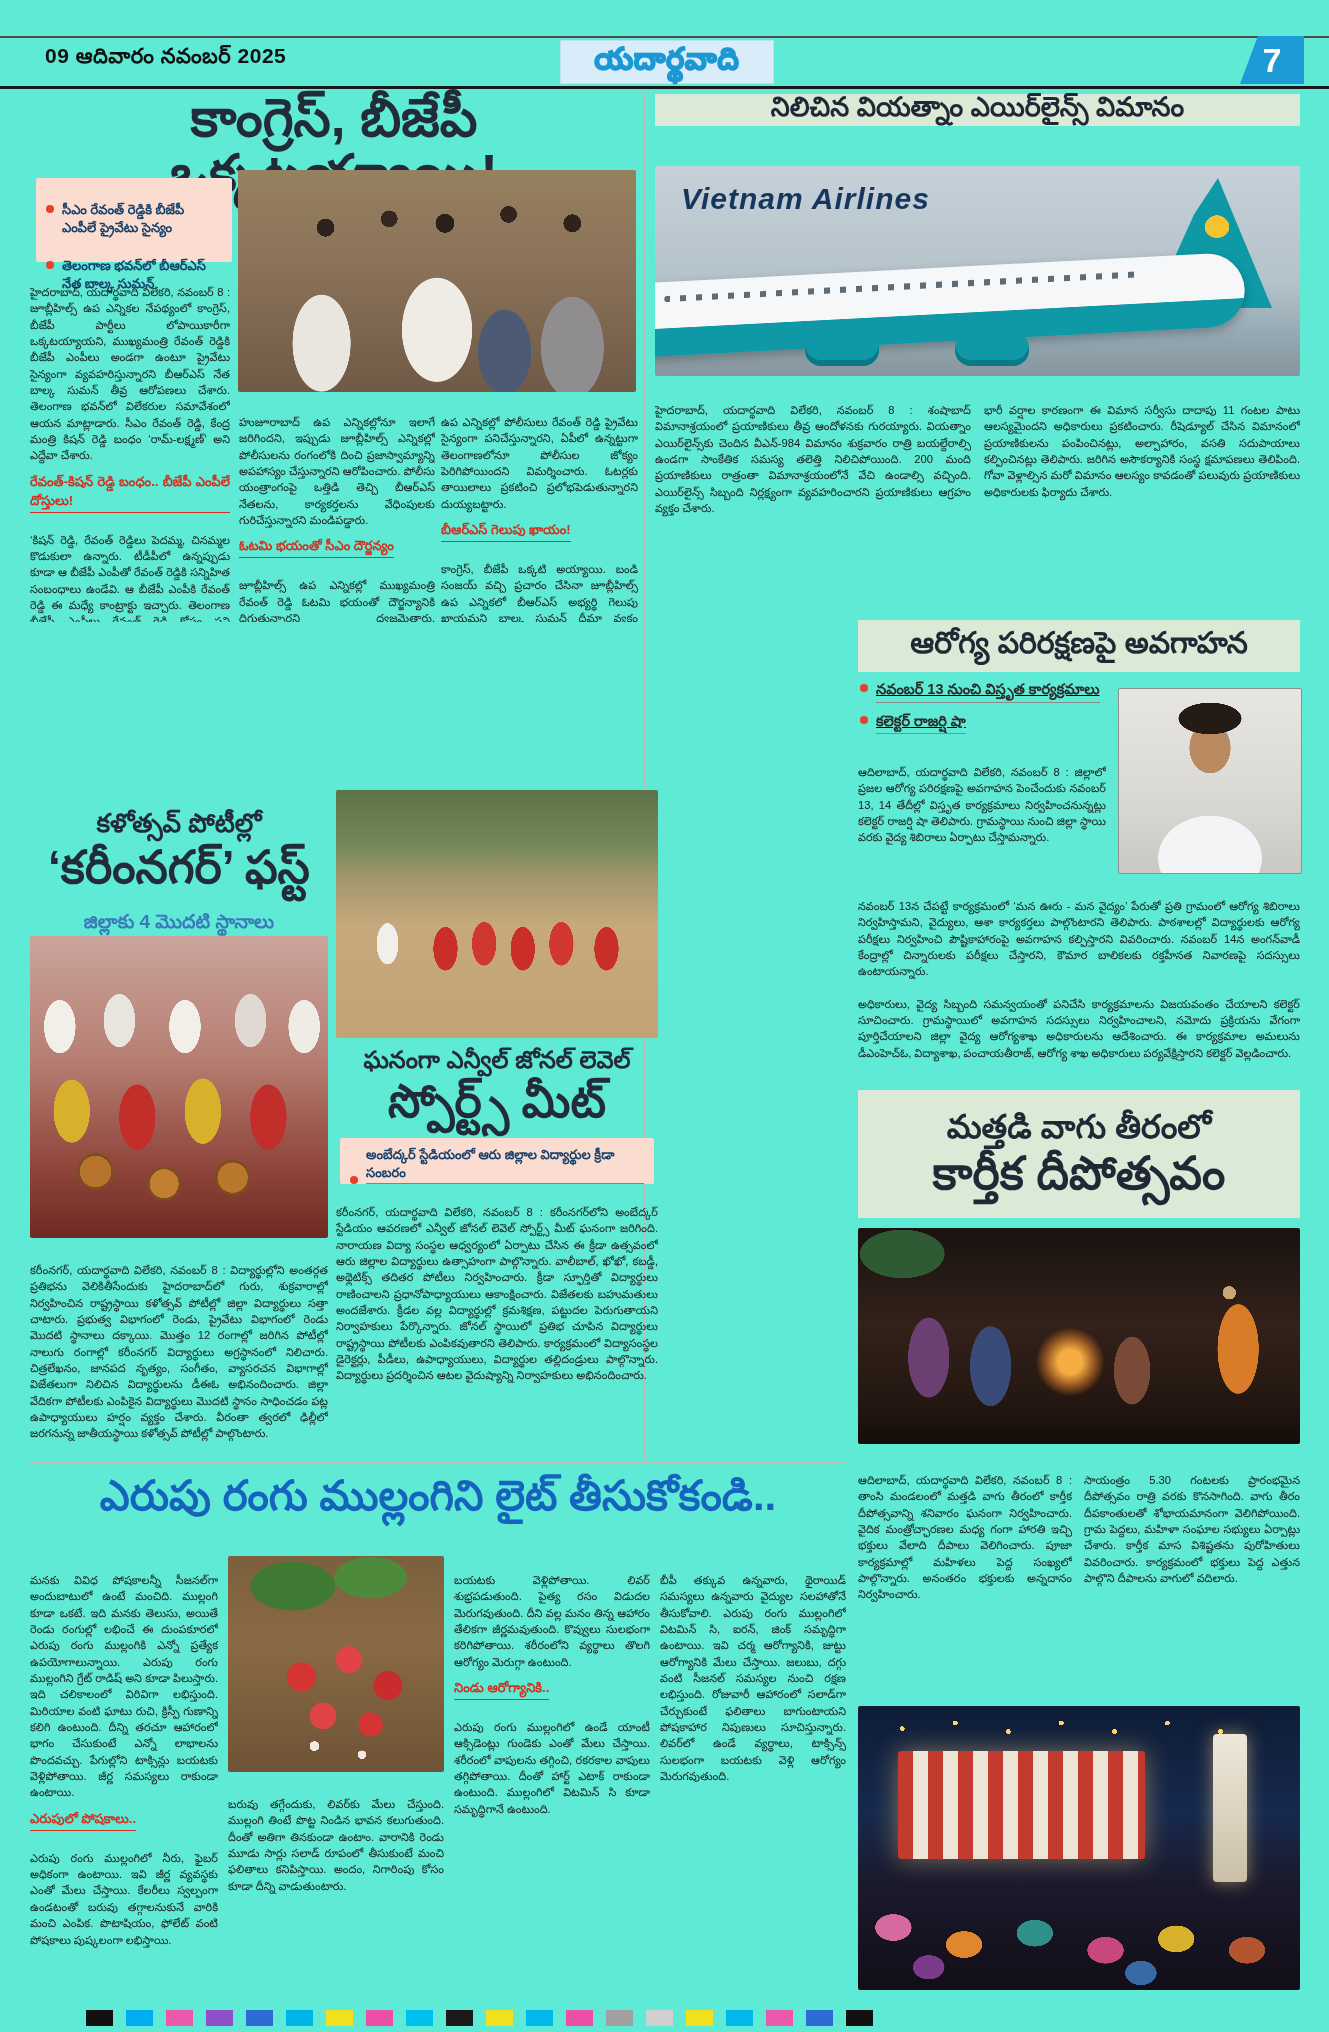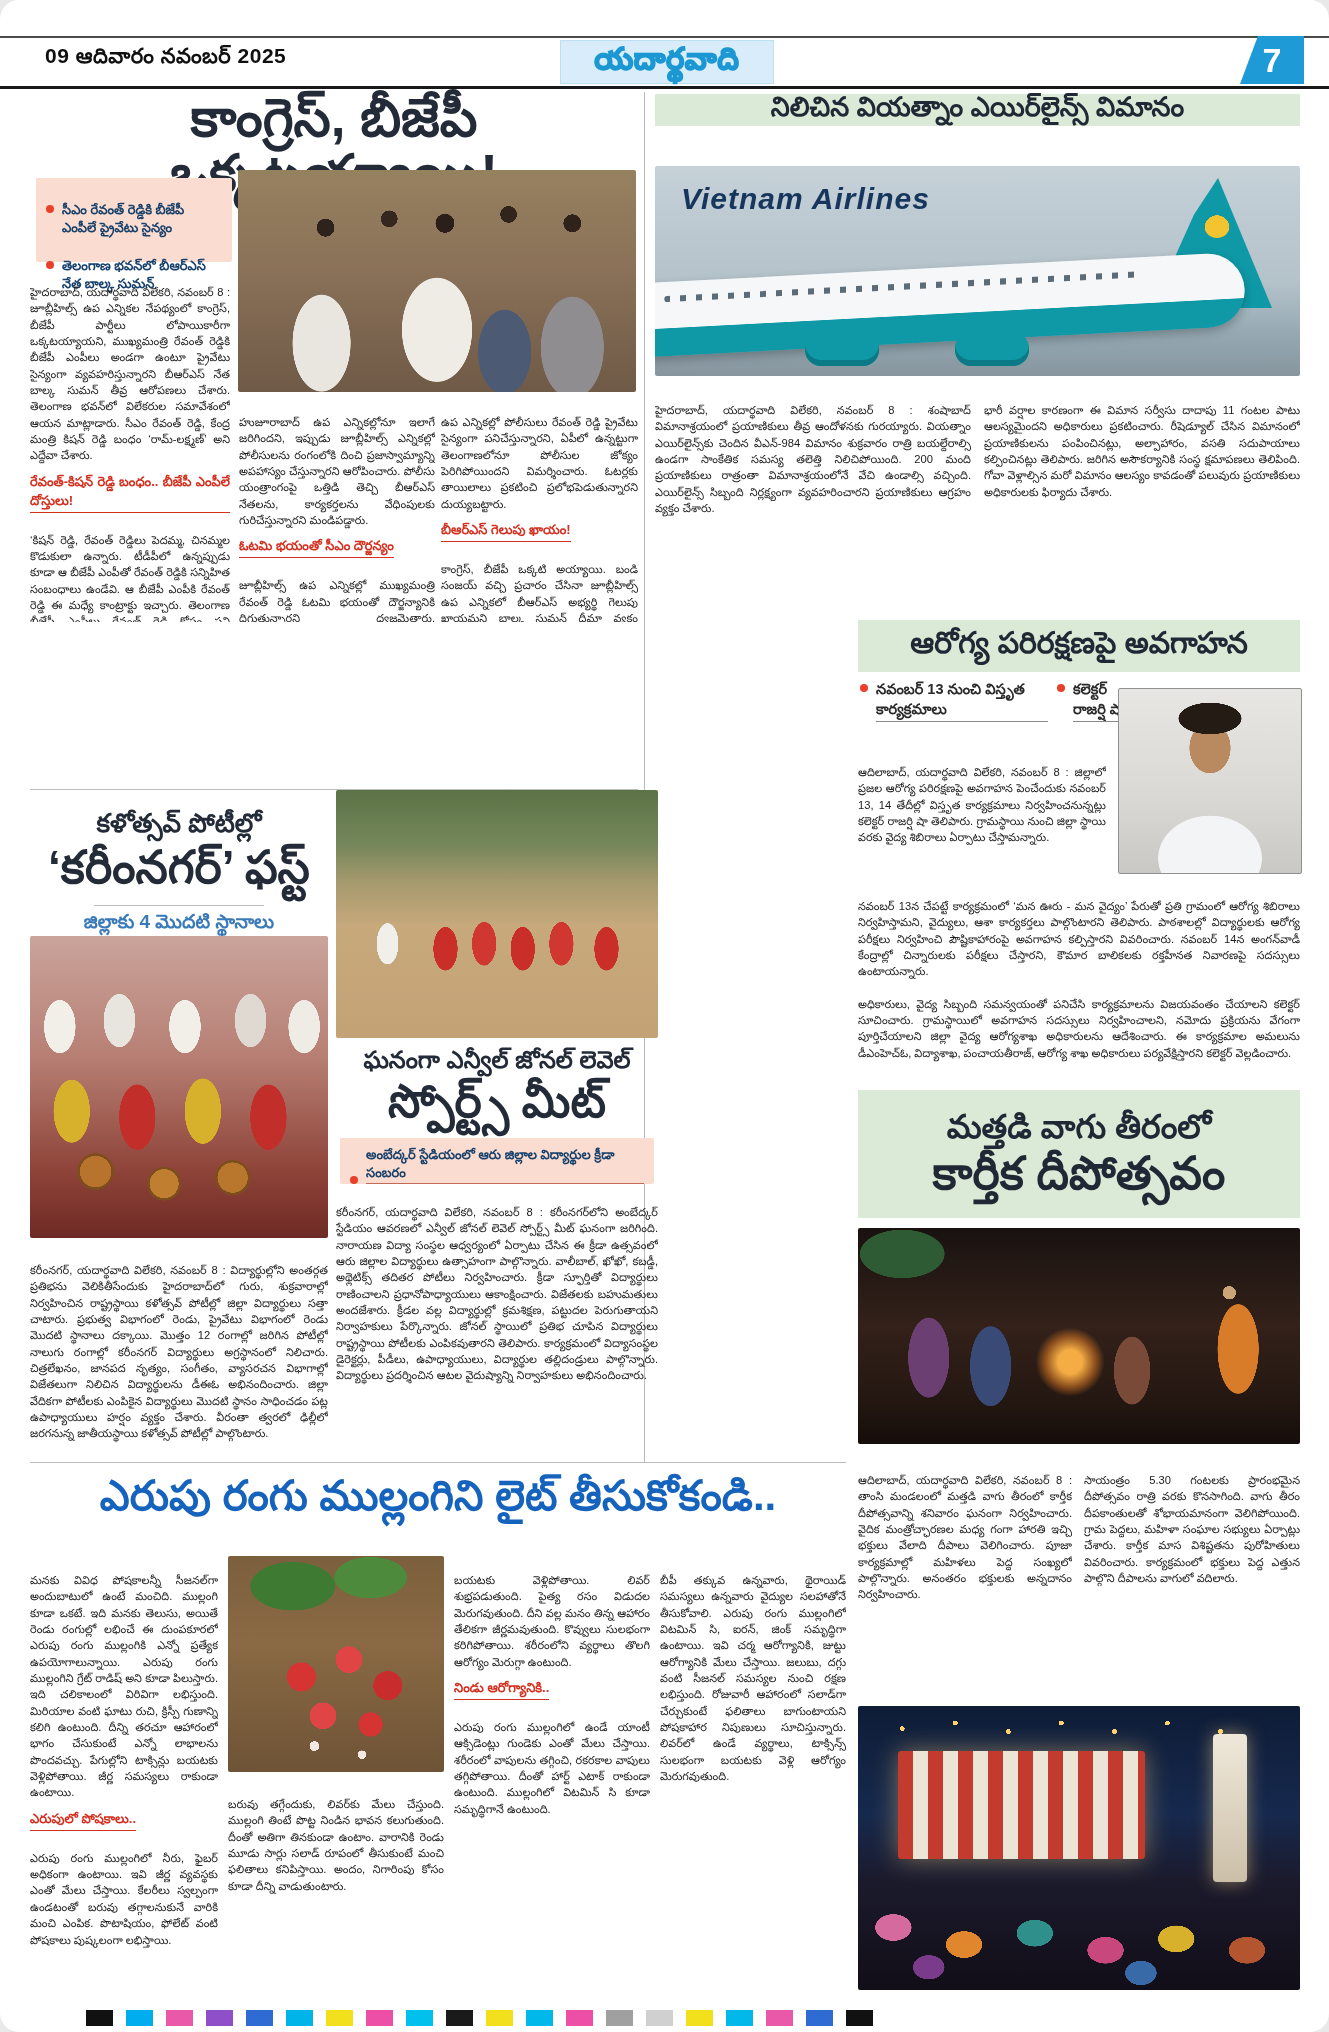--- a/index.html
+++ b/index.html
@@ -1,16 +1,16 @@
 <!DOCTYPE html>
 <html><head>
 <meta charset="utf-8">
 <style>
   html,body{margin:0;padding:0;background:#e9e9e9;font-family:"Liberation Sans","DejaVu Sans",sans-serif;}
-  .page{position:relative;width:1329px;height:2032px;margin:0 auto;background:#ffffff;overflow:hidden;border-radius:19px;}
+  .page{position:relative;width:1329px;height:2032px;margin:0 auto;background:#5eead4;overflow:hidden;}
   .abs{position:absolute;}
 
   
   .top-hairline{left:0;top:36px;width:1329px;height:2px;background:#4a4a4a;}
   .head-date{left:45px;top:44px;font-size:21px;font-weight:800;color:#101010;letter-spacing:.5px;}
   .masthead-box{left:560px;top:40px;width:212px;height:42px;background:#d8edf9;border:1px solid #bfe0f2;
     display:flex;align-items:center;justify-content:center;}
   .masthead-text{font-size:30px;font-weight:800;color:#d9f1fc;-webkit-text-stroke:1.6px #1b97d3;
     text-shadow:0 0 1px #1b97d3;letter-spacing:1px;}
   .pagenum-shape{left:1240px;top:36px;width:64px;height:48px;background:#1e9ad6;
@@ -108,21 +108,21 @@
     clip-path:polygon(55% 0,100% 100%,0 100%,35% 28%);}
   .vn-lotus{position:absolute;right:70px;top:46px;width:26px;height:26px;border-radius:50%;
     background:radial-gradient(circle at 50% 60%,#f4c430 0 60%,transparent 61%);}
   .vn-engine{position:absolute;width:74px;height:34px;background:#0f98a6;border-radius:16px;bottom:10px;box-shadow:inset 0 -6px 0 #0b7a86;}
   .vn-eng1{left:150px;} .vn-eng2{left:300px;}
   .v-colA{left:655px;top:386px;width:316px;height:226px;}
   .v-colB{left:984px;top:386px;width:316px;height:226px;}
 
   
   .h-headbox{left:858px;top:620px;width:442px;height:52px;font-size:30px;}
-  .h-bullets{left:860px;top:680px;width:280px;display:flex;flex-direction:row;gap:9px;}
+  .h-bullets{left:860px;top:680px;width:280px;display:flex;flex-direction:column;gap:9px;text-decoration:underline;}
   .h-bullets .bullet{font-size:14.5px;color:#2a2a2a;}
   .h-bullets .bullet span[data-bind]{border-bottom:1px solid #8a8a8a;padding-bottom:2px;}
   #photo-health{left:1118px;top:688px;width:182px;height:184px;border:1px solid #909090;
     background:
       radial-gradient(ellipse 52px 26px at 50% 16%,#241b14 0 60%,transparent 61%),
       radial-gradient(ellipse 34px 42px at 50% 32%,#b9895f 0 60%,transparent 61%),
       radial-gradient(ellipse 78px 64px at 50% 92%,#f3f4f5 0 66%,transparent 67%),
       linear-gradient(180deg,#e8e6e2 0%,#d9d8d4 60%,#c9c8c4 100%);}
   .h-body1{left:858px;top:748px;width:248px;height:128px;}
   .h-body2{left:858px;top:882px;width:442px;height:198px;}

